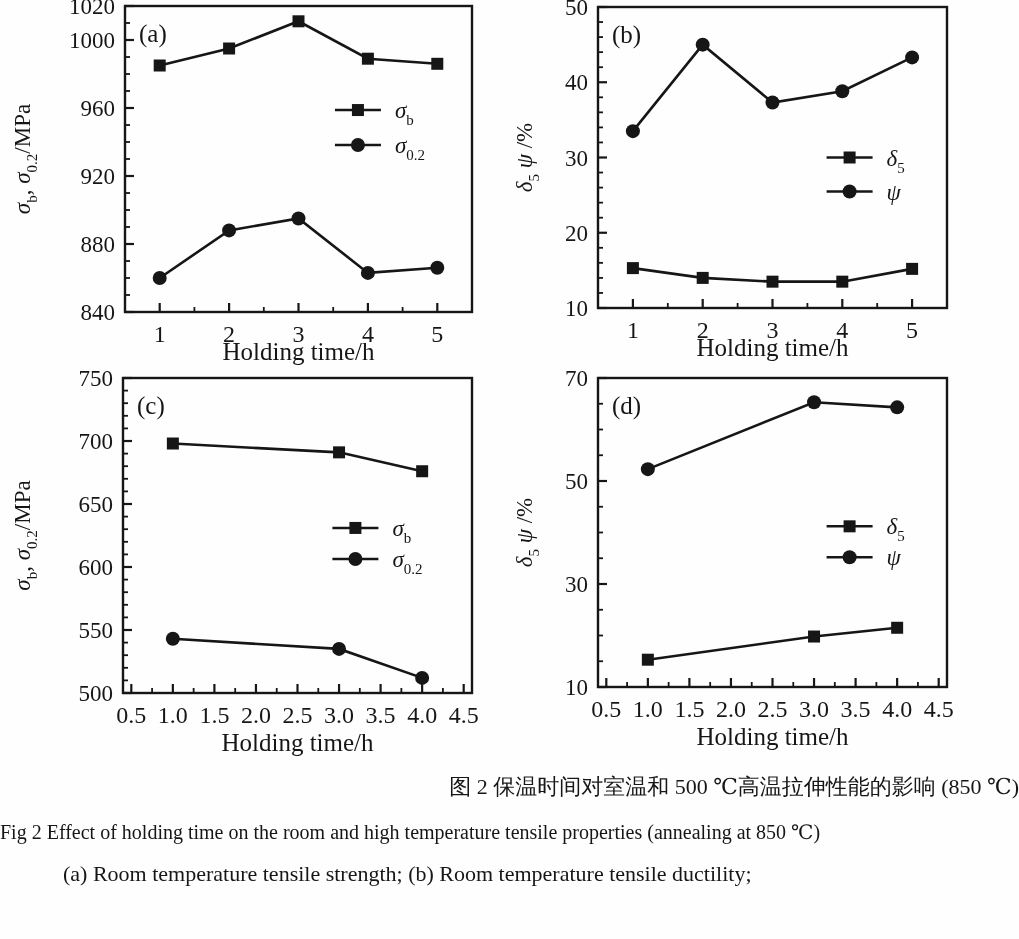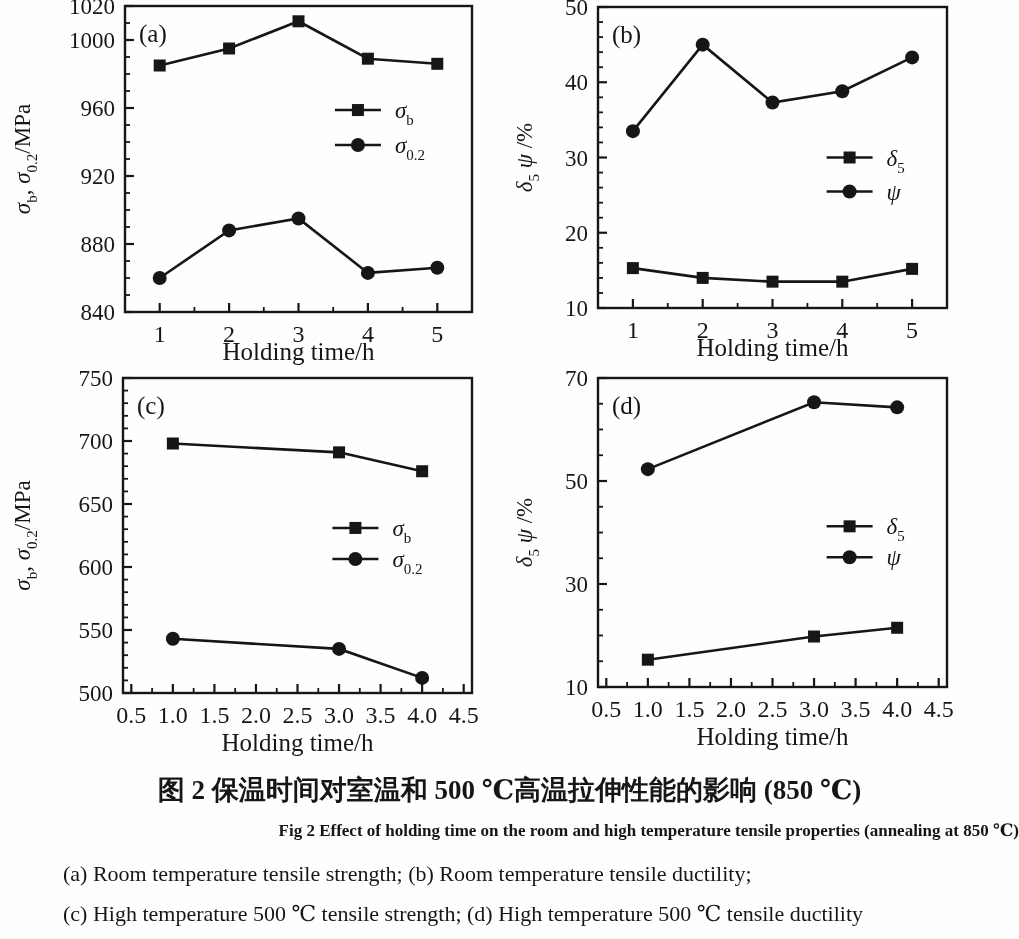--- a/index.html
+++ b/index.html
@@ -16,25 +16,25 @@
   #chart-b{left:510px;top:0;width:509px;height:368px;}
   #chart-c{left:0;top:365px;width:510px;height:395px;}
   #chart-d{left:510px;top:365px;width:509px;height:395px;}
   svg text{
     font-family:"Liberation Serif","DejaVu Serif",serif;
     fill:#161616;
   }
   .caption{position:absolute;left:0;top:760px;width:1019px;height:179px;}
   .cap-zh{
     position:absolute;top:12px;left:0;width:100%;
-    text-align:center;font-size:27px;white-space:nowrap;font-weight:bold;
+    text-align:right;font-size:22px;white-space:nowrap;
   }
   .cap-en{
     position:absolute;top:60px;left:0;width:100%;
-    text-align:right;font-size:17px;white-space:nowrap;font-weight:bold;
+    text-align:left;font-size:20px;white-space:nowrap;
   }
   .cap-sub-ab{
     position:absolute;top:101px;left:63px;
     font-size:22px;white-space:nowrap;text-align:center;
   }
   .cap-sub-cd{
     position:absolute;top:141px;left:63px;
     font-size:22px;white-space:nowrap;
   }
 </style>
@@ -340,15 +340,14 @@
           <line x1="316.595" y1="192.32" x2="362.595" y2="192.32" stroke="#161616" stroke-width="2.6"></line>
           <circle cx="339.595" cy="192.32" r="7" fill="#161616"></circle>
           <text x="376.595" y="200.32" font-size="23"><tspan font-style="italic">ψ</tspan></text>
         </g>
       </svg></div>
 
   <div class="caption">
     <div class="cap-zh">图 2  保温时间对室温和 500 ℃高温拉伸性能的影响 (850 ℃)</div>
     <div class="cap-en">Fig 2   Effect of holding time on the room and high temperature tensile properties (annealing at 850 ℃)</div>
     <div class="cap-sub-ab">(a) Room temperature tensile strength;  (b) Room temperature tensile ductility;</div>
-    <div class="cap-sub-cd">(c) High temperature 500 ℃ tensile strength;  (d) High temperature 500 ℃ tensile ductility</div>
   </div>
 </div>
 
 </body></html>

